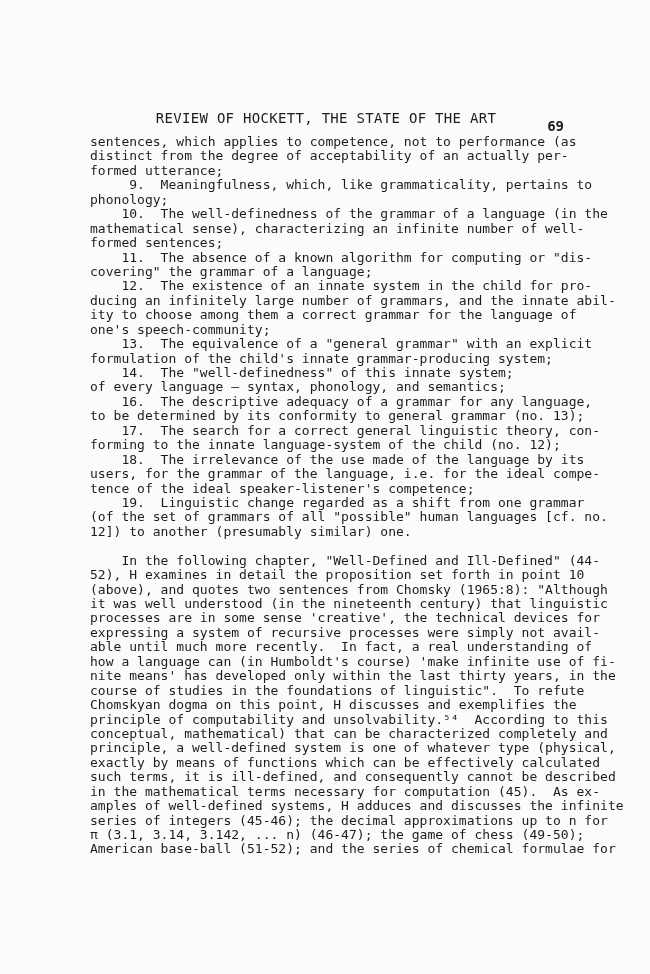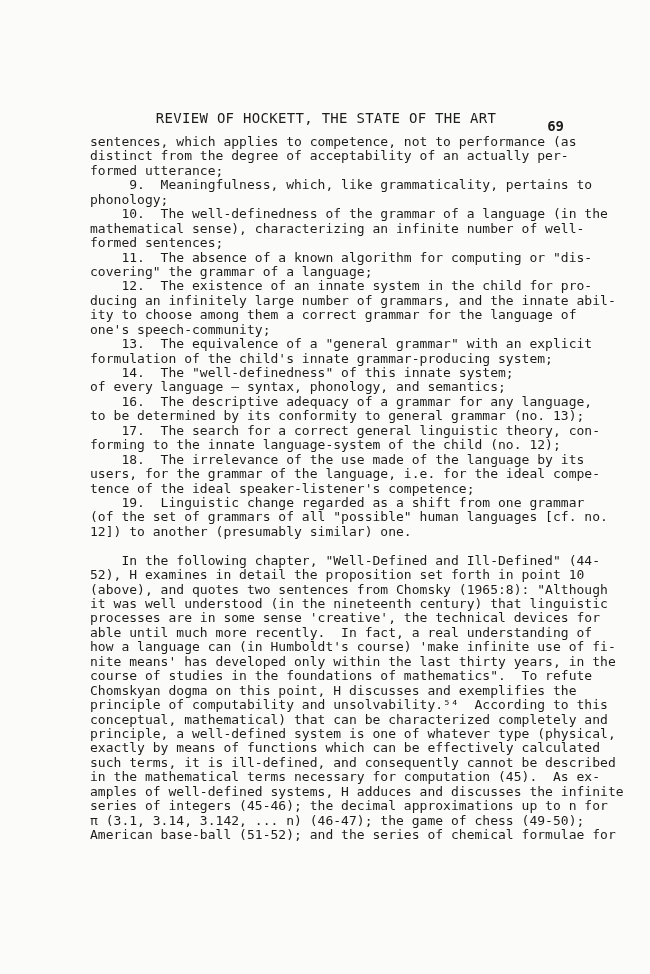--- a/index.html
+++ b/index.html
@@ -89,24 +89,25 @@
       <div class="line">tence of the ideal speaker-listener's competence;</div>
       <div class="line">    19.  Linguistic change regarded as a shift from one grammar</div>
       <div class="line">(of the set of grammars of all "possible" human languages [cf. no.</div>
       <div class="line">12]) to another (presumably similar) one.</div>
       <div class="line"> </div>
       <div class="line">    In the following chapter, "Well-Defined and Ill-Defined" (44-</div>
       <div class="line">52), H examines in detail the proposition set forth in point 10</div>
       <div class="line">(above), and quotes two sentences from Chomsky (1965:8): "Although</div>
       <div class="line">it was well understood (in the nineteenth century) that linguistic</div>
       <div class="line">processes are in some sense 'creative', the technical devices for</div>
+      <div class="line">expressing a system of recursive processes were simply not avail-</div>
       <div class="line">able until much more recently.  In fact, a real understanding of</div>
       <div class="line">how a language can (in Humboldt's course) 'make infinite use of fi-</div>
       <div class="line">nite means' has developed only within the last thirty years, in the</div>
-      <div class="line">course of studies in the foundations of mathematics".  To refute</div>
+      <div class="line">course of studies in the foundations of linguistic".  To refute</div>
       <div class="line">Chomskyan dogma on this point, H discusses and exemplifies the</div>
       <div class="line">principle of computability and unsolvability.⁵⁴  According to this</div>
       <div class="line">conceptual, mathematical) that can be characterized completely and</div>
       <div class="line">principle, a well-defined system is one of whatever type (physical,</div>
       <div class="line">exactly by means of functions which can be effectively calculated</div>
       <div class="line">such terms, it is ill-defined, and consequently cannot be described</div>
       <div class="line">in the mathematical terms necessary for computation (45).  As ex-</div>
       <div class="line">amples of well-defined systems, H adduces and discusses the infinite</div>
       <div class="line">series of integers (45-46); the decimal approximations up to n for</div>
       <div class="line">π (3.1, 3.14, 3.142, ... n) (46-47); the game of chess (49-50);</div>

